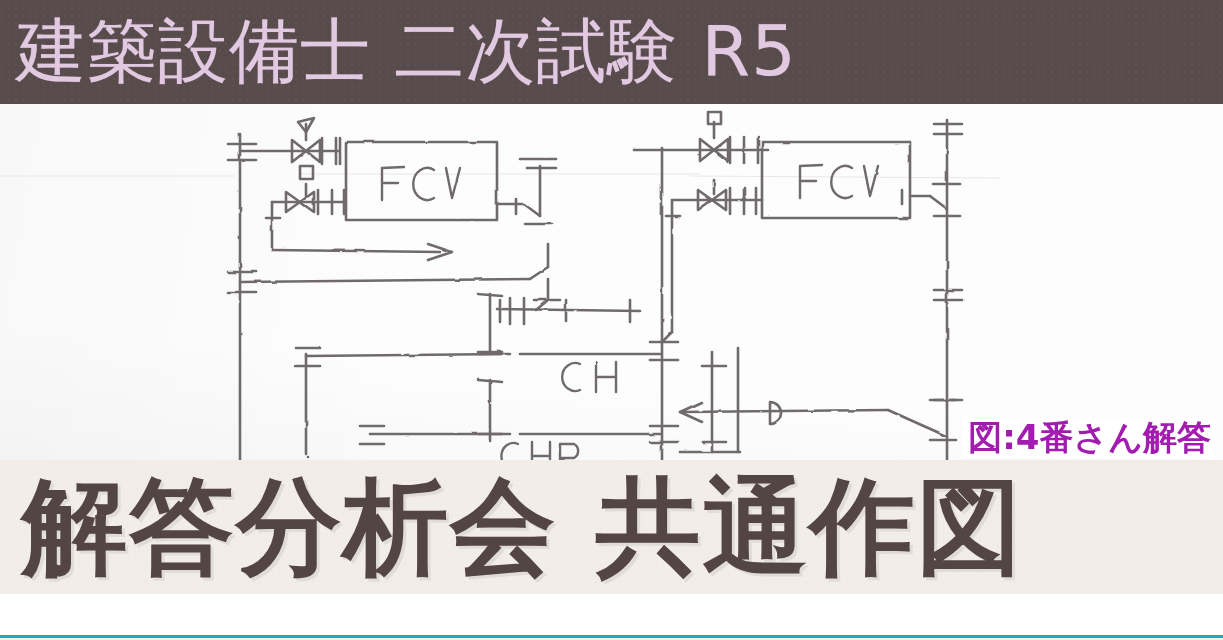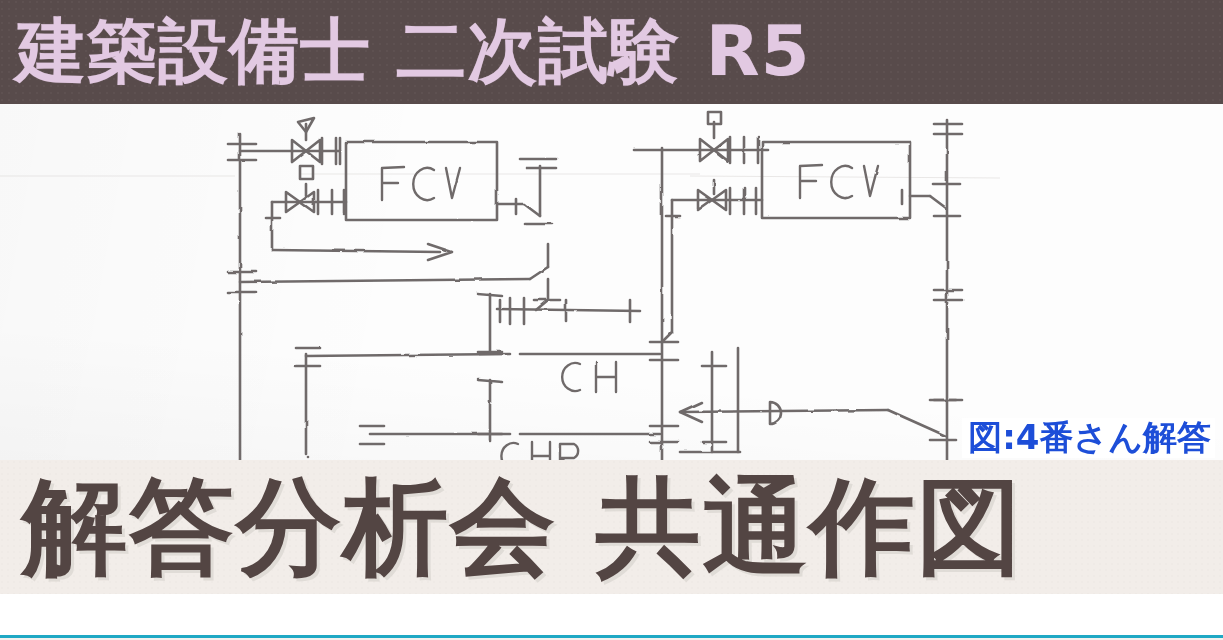--- a/index.html
+++ b/index.html
@@ -16,21 +16,21 @@
     position:absolute; left:0; top:0; width:1223px; height:104px;
     background:#584b4b;
     background-image:
       radial-gradient(circle at 2px 2px, rgba(255,255,255,0.035) 1px, transparent 1.2px);
     background-size:7px 7px;
     overflow:hidden;
   }
   .top-title{
     position:absolute; left:16px; top:50%; transform:translateY(-52%);
     font-family:"DejaVu Sans","Liberation Sans", sans-serif;
-    font-weight:bold;
+    font-weight:normal;
     font-size:70px;
     line-height:1;
     letter-spacing:1px;
     color:#e2c9e2;
     white-space:nowrap;
     text-shadow:0 0 1px rgba(226,201,226,0.5);
   }
 
   
   .diagram-area{
@@ -46,21 +46,21 @@
       #fdfdfd;
   }
   .scan-svg{ position:absolute; left:0; top:0; width:1223px; height:356px; }
 
   .caption{
     position:absolute; right:8px; bottom:2px;
     font-family:"DejaVu Sans","Liberation Sans", sans-serif;
     font-weight:bold;
     font-size:34px;
     line-height:1;
-    color:#1d4ed8;
+    color:#a21caf;
     white-space:nowrap;
     background:rgba(255,255,255,0.92);
     padding:2px 4px 4px 6px;
   }
 
   
   .bottom-banner{
     position:absolute; left:0; top:460px; width:1223px; height:134px;
     background:#f2ede9;
     background-image:

